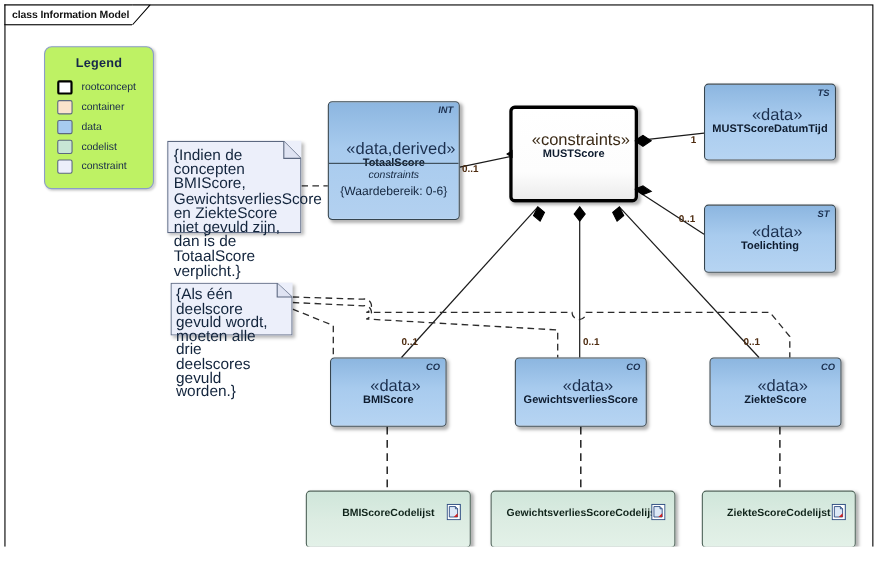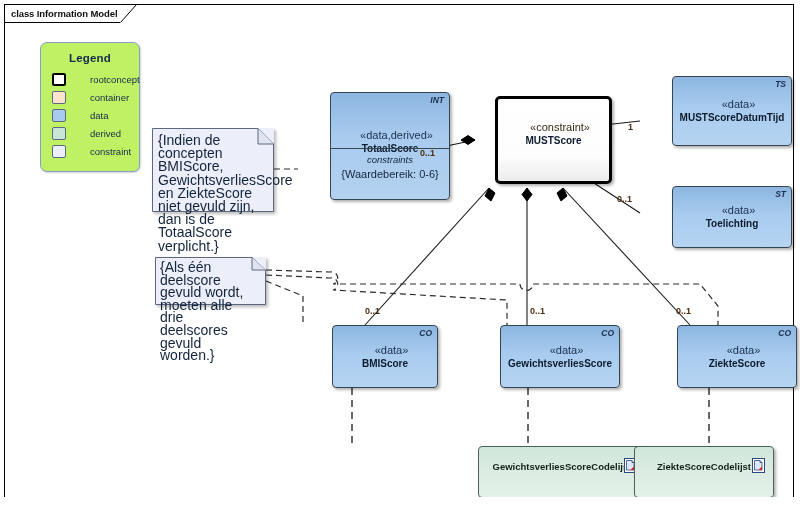--- a/index.html
+++ b/index.html
@@ -69,24 +69,23 @@
   
   .uml {
     position: absolute;
     box-sizing: border-box;
     z-index: 3;
     border-radius: 4px;
     border: 1.2px solid #36454f;
     box-shadow: 2px 2px 3px rgba(0,0,0,0.30);
     text-align: center;
     overflow: hidden;
-    margin-left: 32px;
   }
   .uml .stereo {
-    font-size: 11px;
+    font-size: 15px;
     color: #1b2f4e;
     line-height: 13px;
     white-space: nowrap;
     padding-left: 13px;
   }
   .uml .cname {
     font-size: 10px;
     font-weight: bold;
     color: #0d1b2e;
     line-height: 13px;
@@ -240,21 +239,21 @@
   #legend .swatch {
     width: 14px;
     height: 13px;
     border: 1px solid #5c6880;
     border-radius: 2px;
     box-sizing: border-box;
     flex: 0 0 auto;
   }
   #legend .swatch.thick { border: 2px solid #000000; }
   #legend .legend-label {
-    margin-left: 24px;
+    margin-left: 8px;
     font-size: 9.5px;
     color: #17284a;
     white-space: nowrap;
   }
 
   
   .mult {
     position: absolute;
     z-index: 4;
     font-size: 9px;
@@ -349,21 +348,21 @@
       <div class="legend-row">
         <div class="swatch" style="background:#fbe3cc"></div>
         <div class="legend-label">container</div>
       </div>
       <div class="legend-row">
         <div class="swatch" style="background:#a7cbef"></div>
         <div class="legend-label">data</div>
       </div>
       <div class="legend-row">
         <div class="swatch" style="background:#c8e6d5"></div>
-        <div class="legend-label">derived</div>
+        <div class="legend-label">codelist</div>
       </div>
       <div class="legend-row">
         <div class="swatch" style="background:#eceffa"></div>
         <div class="legend-label">constraint</div>
       </div>
     </div>
   </div>
 
   <div class="note" style="left:152px; top:128px; width:122px; height:84px;">
     <svg class="note-svg" viewBox="0 0 122 84" preserveAspectRatio="none">
@@ -389,21 +388,21 @@
     </div>
     <div class="divider"></div>
     <div class="sect2">
       <div class="ctitle">constraints</div>
       <div class="cval">{Waardebereik: 0-6}</div>
     </div>
   </div>
 
   <div class="uml root-box" style="left:463px; top:96px; width:117px; height:88px;">
     <div class="inner">
-      <div class="stereo">«constraint»</div>
+      <div class="stereo">«constraints»</div>
       <div class="cname">MUSTScore</div>
     </div>
   </div>
 
   <div class="uml data-box" style="left:640px; top:76px; width:120px; height:70px;">
     <div class="tagcorner">TS</div>
     <div class="inner">
       <div class="stereo">«data»</div>
       <div class="cname">MUSTScoreDatumTijd</div>
     </div>
@@ -434,32 +433,41 @@
   </div>
 
   <div class="uml data-box" style="left:645px; top:325px; width:120px; height:63px;">
     <div class="tagcorner">CO</div>
     <div class="inner">
       <div class="stereo">«data»</div>
       <div class="cname">ZiekteScore</div>
     </div>
   </div>
 
+  <div class="uml codelist-box" style="left:278px; top:446px; width:150px; height:52px;">
+    <div class="cl-label">BMIScoreCodelijst</div>
+    <svg class="cl-icon" viewBox="0 0 13 15">
+      <rect x="0.5" y="0.5" width="12" height="14" fill="#ffffff" stroke="#2b4a80" stroke-width="1"></rect>
+      <path d="M2.5,2.5 L8,2.5 L10,4.5 L10,12 L2.5,12 Z" fill="#dce8f7" stroke="#2b4a80" stroke-width="0.8"></path>
+      <path d="M8,2.5 L8,4.5 L10,4.5" fill="none" stroke="#2b4a80" stroke-width="0.8"></path>
+      <path d="M6.5,12 L10,8.5 L10,12 Z" fill="#d02020"></path>
+    </svg>
+  </div>
 
   <div class="uml codelist-box" style="left:446px; top:446px; width:168px; height:52px;">
     <div class="cl-label">GewichtsverliesScoreCodelijst</div>
     <svg class="cl-icon" viewBox="0 0 13 15">
       <rect x="0.5" y="0.5" width="12" height="14" fill="#ffffff" stroke="#2b4a80" stroke-width="1"></rect>
       <path d="M2.5,2.5 L8,2.5 L10,4.5 L10,12 L2.5,12 Z" fill="#dce8f7" stroke="#2b4a80" stroke-width="0.8"></path>
       <path d="M8,2.5 L8,4.5 L10,4.5" fill="none" stroke="#2b4a80" stroke-width="0.8"></path>
       <path d="M6.5,12 L10,8.5 L10,12 Z" fill="#d02020"></path>
     </svg>
   </div>
 
-  <div class="uml codelist-box" style="left:602px; top:446px; width:140px; height:52px;">
+  <div class="uml codelist-box" style="left:638px; top:446px; width:140px; height:52px;">
     <div class="cl-label">ZiekteScoreCodelijst</div>
     <svg class="cl-icon" viewBox="0 0 13 15">
       <rect x="0.5" y="0.5" width="12" height="14" fill="#ffffff" stroke="#2b4a80" stroke-width="1"></rect>
       <path d="M2.5,2.5 L8,2.5 L10,4.5 L10,12 L2.5,12 Z" fill="#dce8f7" stroke="#2b4a80" stroke-width="0.8"></path>
       <path d="M8,2.5 L8,4.5 L10,4.5" fill="none" stroke="#2b4a80" stroke-width="0.8"></path>
       <path d="M6.5,12 L10,8.5 L10,12 Z" fill="#d02020"></path>
     </svg>
   </div>
 
   <div class="mult" style="left:420px; top:148px;">0..1</div>

